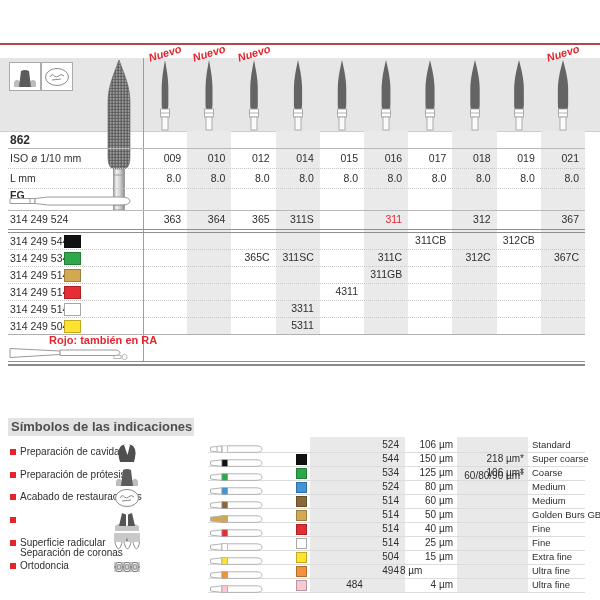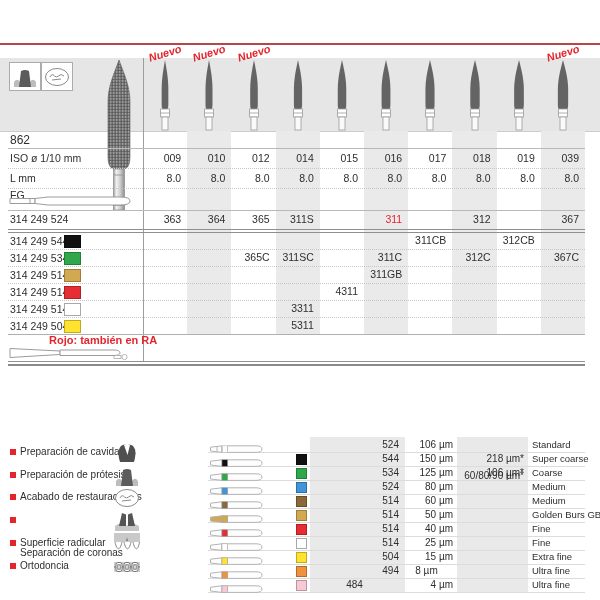--- a/index.html
+++ b/index.html
@@ -2,21 +2,21 @@
 <html><head>
 <meta charset="utf-8">
 <style>
   html,body{margin:0;padding:0;background:#fff;}
   #page{position:relative;width:600px;height:600px;background:#fff;overflow:hidden;
         font-family:"Liberation Sans",sans-serif;color:#2e2e2e;}
   .abs{position:absolute;}
   .hline{position:absolute;left:8px;width:577px;height:0;border-top:1px solid #bbb;}
   .cellv{position:absolute;text-align:right;font-size:10.5px;color:#2e2e2e;white-space:nowrap;}
   .rowlabel{position:absolute;left:10px;font-size:10.5px;color:#2e2e2e;white-space:nowrap;}
-  .bold{font-weight:normal;}
+  .bold{font-weight:bold;}
   .red{color:#e3262e;}
   .swatch{position:absolute;width:15px;height:11px;}
   .nuevo{position:absolute;width:46px;text-align:center;font-size:11px;font-weight:bold;
          font-style:italic;color:#e3262e;transform:rotate(-17deg);white-space:nowrap;}
   .colband{position:absolute;top:131px;height:203px;background:#eaeaea;}
   .burcol{position:absolute;top:57px;width:20px;height:74px;}
   .ibox{position:absolute;top:62px;width:30px;height:27px;background:#fff;border:1px solid #ababab;
         display:flex;align-items:center;justify-content:center;}
   .sech{position:absolute;top:418px;height:18px;background:#e3e3e3;font-size:13px;font-weight:bold;
         color:#4f4f4f;line-height:18px;padding-left:3px;box-sizing:border-box;}
@@ -88,20 +88,21 @@
   </svg>
 
   <div class="footnote">Rojo: también en RA</div>
   <svg class="abs" style="left:8px;top:344px;" width="132" height="18" viewBox="0 0 132 18">
     <path d="M2 4.5 L52 7 L52 10.5 L2 13.5 Z" fill="#fff" stroke="#9b9b9b"></path>
     <path d="M52 6 L106 6 Q112 6 112 8.8 Q112 11.5 106 11.5 L52 11.5 Z" fill="#fff" stroke="#9b9b9b"></path>
     <rect x="106" y="11.5" width="7" height="3" fill="#fff" stroke="#9b9b9b" stroke-width="0.7"></rect>
     <circle cx="116.5" cy="13" r="2.6" fill="#fff" stroke="#9b9b9b" stroke-width="0.7"></circle>
   </svg>
 
+  <div class="sech" style="left:8px;width:186px;">Símbolos de las indicaciones</div>
 
 <div class="colband" style="left: 187.2px; width: 44.2px;"></div>
     <div class="colband" style="left: 275.6px; width: 44.2px;"></div>
     <div class="colband" style="left: 364px; width: 44.2px;"></div>
     <div class="colband" style="left: 452.4px; width: 44.2px;"></div>
     <div class="colband" style="left: 540.8px; width: 44.2px;"></div>
     <div class="hline" style="top: 148px; border-top-color: rgb(185, 185, 185);"></div>
     <div class="hline" style="top: 210px; border-top-color: rgb(185, 185, 185);"></div>
     <div class="hline" style="top: 229px; border-top-color: rgb(143, 143, 143);"></div>
     <div class="hline" style="top: 231.5px; border-top-color: rgb(143, 143, 143);"></div>
@@ -190,21 +191,21 @@
       </svg></div>
     <div class="cellv" style="left: 498.6px; top: 149px; width: 36.2px; line-height: 18px;">019</div>
     <div class="cellv" style="left: 498.6px; top: 169px; width: 36.2px; line-height: 18px;">8.0</div>
     <div class="burcol" style="left: 552.9px;"><svg width="20" height="74" viewBox="0 0 20 74">
   <path d="M10 3 C 6.395 16 4.85 24 4.85 33 L 4.85 47 Q 4.85 52 6.05 52 L 13.950000000000001 52 Q 15.15 52 15.15 47 L 15.15 33 C 15.15 24 13.605 16 10 3 Z" fill="#646464"></path>
   <rect x="5.6" y="52" width="8.8" height="8" fill="#fff" stroke="#9c9c9c" stroke-width="0.8"></rect>
   <line x1="5.6" y1="56" x2="14.4" y2="56" stroke="#9c9c9c" stroke-width="0.8"></line>
   <rect x="7" y="60" width="6" height="13" fill="#fafafa" stroke="#9c9c9c" stroke-width="0.8"></rect>
       </svg></div>
     <div class="nuevo" style="left: 539.9px; top: 47px;">Nuevo</div>
-    <div class="cellv" style="left: 542.8px; top: 149px; width: 36.2px; line-height: 18px;">039</div>
+    <div class="cellv" style="left: 542.8px; top: 149px; width: 36.2px; line-height: 18px;">021</div>
     <div class="cellv" style="left: 542.8px; top: 169px; width: 36.2px; line-height: 18px;">8.0</div>
     <div class="rowlabel" style="top: 213px;">314 249 524</div>
     <div class="cellv" style="left: 145px; top: 210px; width: 36.2px; line-height: 19px;">363</div>
     <div class="cellv" style="left: 189.2px; top: 210px; width: 36.2px; line-height: 19px;">364</div>
     <div class="cellv" style="left: 233.4px; top: 210px; width: 36.2px; line-height: 19px;">365</div>
     <div class="cellv" style="left: 277.6px; top: 210px; width: 36.2px; line-height: 19px;">311S</div>
     <div class="cellv red" style="left: 366px; top: 210px; width: 36.2px; line-height: 19px;">311</div>
     <div class="cellv" style="left: 454.4px; top: 210px; width: 36.2px; line-height: 19px;">312</div>
     <div class="cellv" style="left: 542.8px; top: 210px; width: 36.2px; line-height: 19px;">367</div>
     <div class="rowlabel" style="top: 235px;">314 249 544</div>
@@ -386,21 +387,21 @@
     <div class="gritcell" style="left: 532px; top: 550px; width: 60px; font-size: 9.5px;">Extra fine</div>
     <div class="gritsep" style="top: 578px;"></div>
     <div class="abs" style="left: 209px; top: 566px; width: 56px; height: 10px;"><svg width="56" height="10" viewBox="0 0 56 10">
   <path d="M1.5 3.2 L13 1.8 L13 8.4 L1.5 7 Z" fill="#fdfdfd" stroke="#b4b4b4"></path>
   <path d="M18.5 1.8 L47 1.8 Q53 1.8 53 5.1 Q53 8.4 47 8.4 L18.5 8.4 Z" fill="#fdfdfd" stroke="#b4b4b4"></path>
   <rect x="13" y="1.8" width="5.5" height="6.6" fill="#fdfdfd" stroke="#b4b4b4" stroke-width="0.6"></rect>
   <rect x="13" y="1.8" width="5.5" height="6.6" fill="#f0913e" stroke="#9c9c9c" stroke-width="0.5"></rect>
       </svg></div>
     <div class="gritswatch" style="left: 296px; top: 566px; background: rgb(240, 145, 62); border: 1px solid rgba(0, 0, 0, 0.25);"></div>
     <div class="gritcell" style="left: 310px; top: 564px; width: 89px; text-align: right; padding-right: 0;">494</div>
-    <div class="gritcell" style="left: 400px; top: 564px; width: 53px; text-align: center;">8 µm</div>
+    <div class="gritcell" style="left: 400px; top: 564px; width: 53px; text-align: left;">8 µm</div>
     <div class="gritcell" style="left: 532px; top: 564px; width: 60px; font-size: 9.5px;">Ultra fine</div>
     <div class="gritsep" style="top: 592px;"></div>
     <div class="abs" style="left: 209px; top: 580px; width: 56px; height: 10px;"><svg width="56" height="10" viewBox="0 0 56 10">
   <path d="M1.5 3.2 L13 1.8 L13 8.4 L1.5 7 Z" fill="#fdfdfd" stroke="#b4b4b4"></path>
   <path d="M18.5 1.8 L47 1.8 Q53 1.8 53 5.1 Q53 8.4 47 8.4 L18.5 8.4 Z" fill="#fdfdfd" stroke="#b4b4b4"></path>
   <rect x="13" y="1.8" width="5.5" height="6.6" fill="#fdfdfd" stroke="#b4b4b4" stroke-width="0.6"></rect>
   <rect x="13" y="1.8" width="5.5" height="6.6" fill="#f6c9d4" stroke="#9c9c9c" stroke-width="0.5"></rect>
       </svg></div>
     <div class="gritswatch" style="left: 296px; top: 580px; background: rgb(246, 201, 212); border: 1px solid rgba(0, 0, 0, 0.25);"></div>
     <div class="gritcell" style="left: 310px; top: 578px; width: 89px; text-align: center; padding-right: 6px;">484</div>

